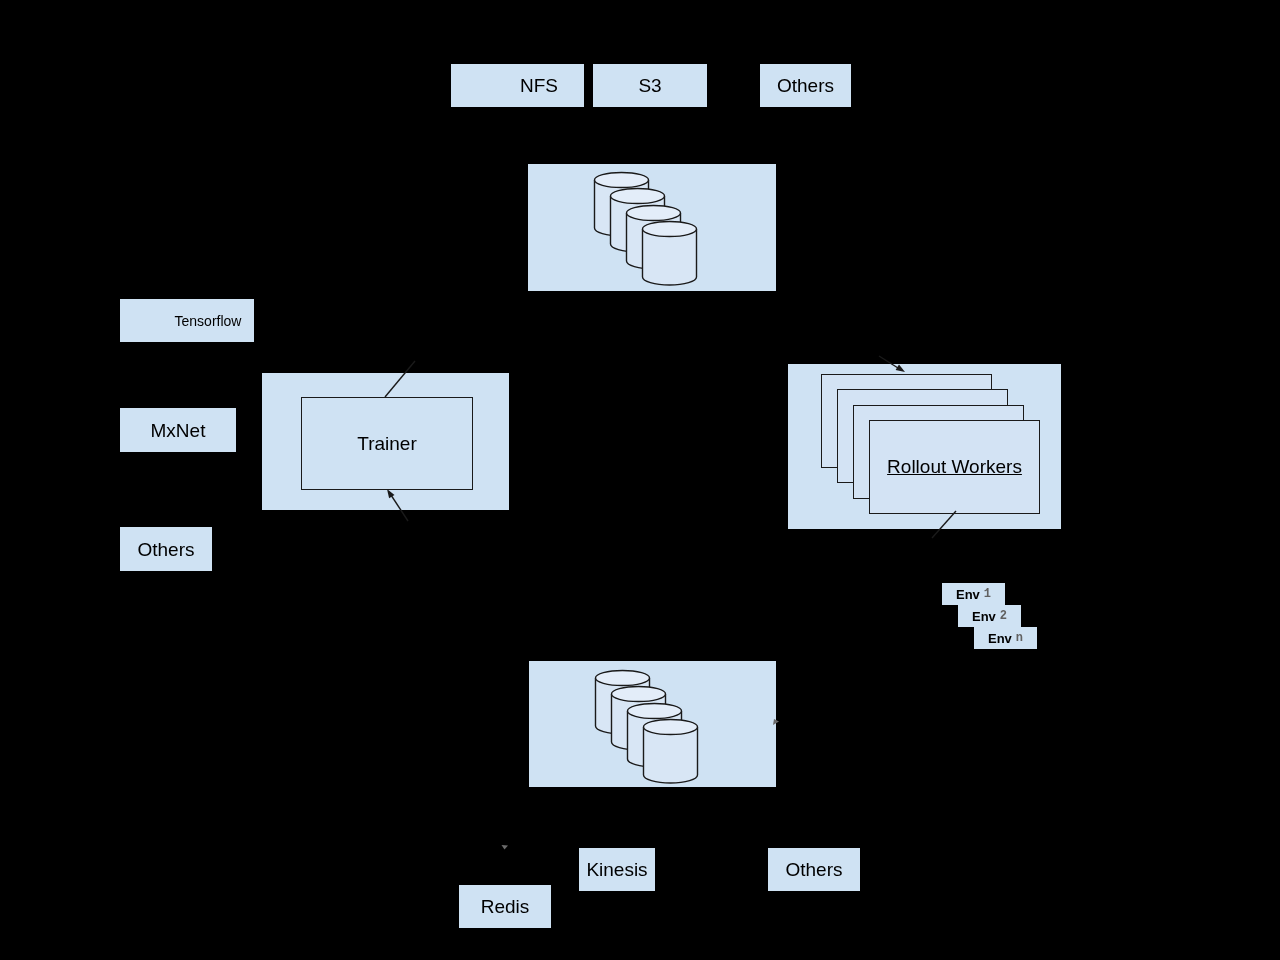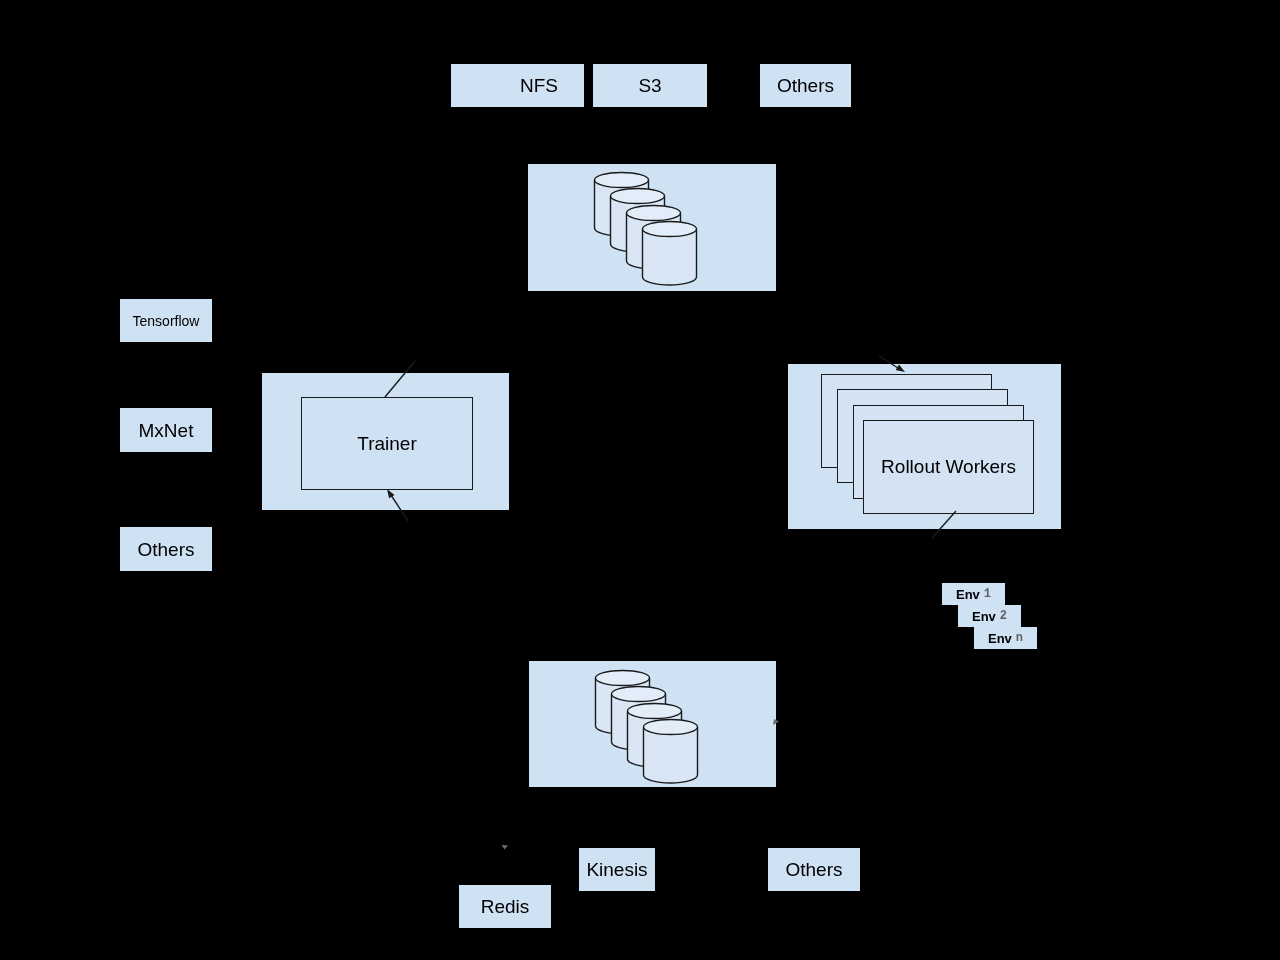--- a/index.html
+++ b/index.html
@@ -5,21 +5,21 @@
   html,body { margin:0; padding:0; background:#000; }
   #canvas {
     position:relative; width:1280px; height:960px; background:#000000;
     font-family:"Liberation Sans", sans-serif; overflow:hidden;
   }
   .label-box {
     position:absolute; background:#cfe2f3; color:#000;
     display:flex; align-items:center; justify-content:center;
     font-size:19px; line-height:1;
   }
-  .label-box.small { font-size:14px; }
+  .label-box.small { font-size:14px;padding-left:42px; }
   .container-box { position:absolute; background:#cfe2f3; }
   .inner-rect {
     position:absolute; border:1.4px solid #1a1a1a; background:transparent;
     display:flex; align-items:center; justify-content:center;
     font-size:19px; color:#000;
   }
   .stack-rect { position:absolute; border:1.4px solid #1a1a1a; background:#d3e3f4;
     display:flex; align-items:center; justify-content:center; font-size:19px; color:#000; }
   .env-box {
     position:absolute; background:#cfe2f3; color:#000;
@@ -53,32 +53,32 @@
       <path d="M1.5,9 L1.5,57 A27,8 0 0 0 55.5,57 L55.5,9" fill="#d8e6f5" stroke="#1a1a1a" stroke-width="1.4"></path>
       <ellipse cx="28.5" cy="9" rx="27" ry="7.5" fill="#e3edf9" stroke="#1a1a1a" stroke-width="1.4"></ellipse>
     </svg>
     <svg class="cyl" style="left:113px; top:56px;" width="57" height="67" viewBox="0 0 57 67">
       <path d="M1.5,9 L1.5,57 A27,8 0 0 0 55.5,57 L55.5,9" fill="#d8e6f5" stroke="#1a1a1a" stroke-width="1.4"></path>
       <ellipse cx="28.5" cy="9" rx="27" ry="7.5" fill="#e3edf9" stroke="#1a1a1a" stroke-width="1.4"></ellipse>
     </svg>
   </div>
 
   <div class="label-box small" style="left:120px; top:299px; width:92px; height:43px;">Tensorflow</div>
-  <div class="label-box" style="left:120px; top:408px; width:92px; height:44px;">MxNet</div>
+  <div class="label-box" style="left:120px; top:408px; width:116px; height:44px;">MxNet</div>
   <div class="label-box" style="left:120px; top:527px; width:92px; height:44px;">Others</div>
 
   <div class="container-box" style="left:262px; top:373px; width:247px; height:137px;">
     <div class="inner-rect" style="left:39px; top:24px; width:170px; height:91px;">Trainer</div>
   </div>
 
   <div class="container-box" style="left:788px; top:364px; width:273px; height:165px;">
     <div class="stack-rect" style="left:33px; top:10px; width:169px; height:92px;"></div>
     <div class="stack-rect" style="left:49px; top:25px; width:169px; height:92px;"></div>
     <div class="stack-rect" style="left:65px; top:41px; width:169px; height:92px;"></div>
-    <div class="stack-rect" style="left:75px; top:56px; width:169px; height:92px;">Rollout Workers</div>
+    <div class="stack-rect" style="left:81px; top:56px; width:169px; height:92px;text-decoration:underline;">Rollout Workers</div>
   </div>
 
   <div class="env-box" style="left:942px; top:583px; width:63px; height:22px;">
     <span>Env</span>
       <span class="idx">1</span>
   </div>
   <div class="env-box" style="left:958px; top:605px; width:63px; height:22px;">
     <span>Env</span>
       <span class="idx">2</span>
   </div>

